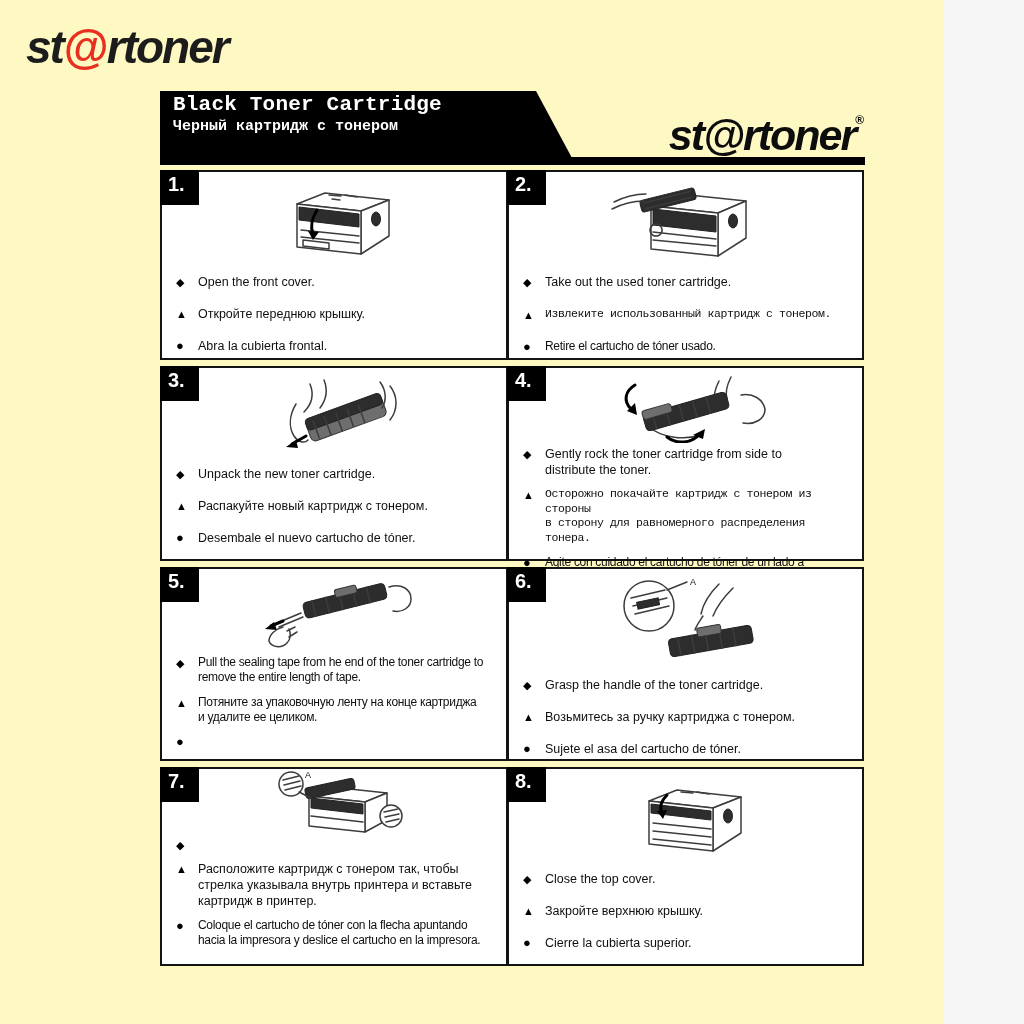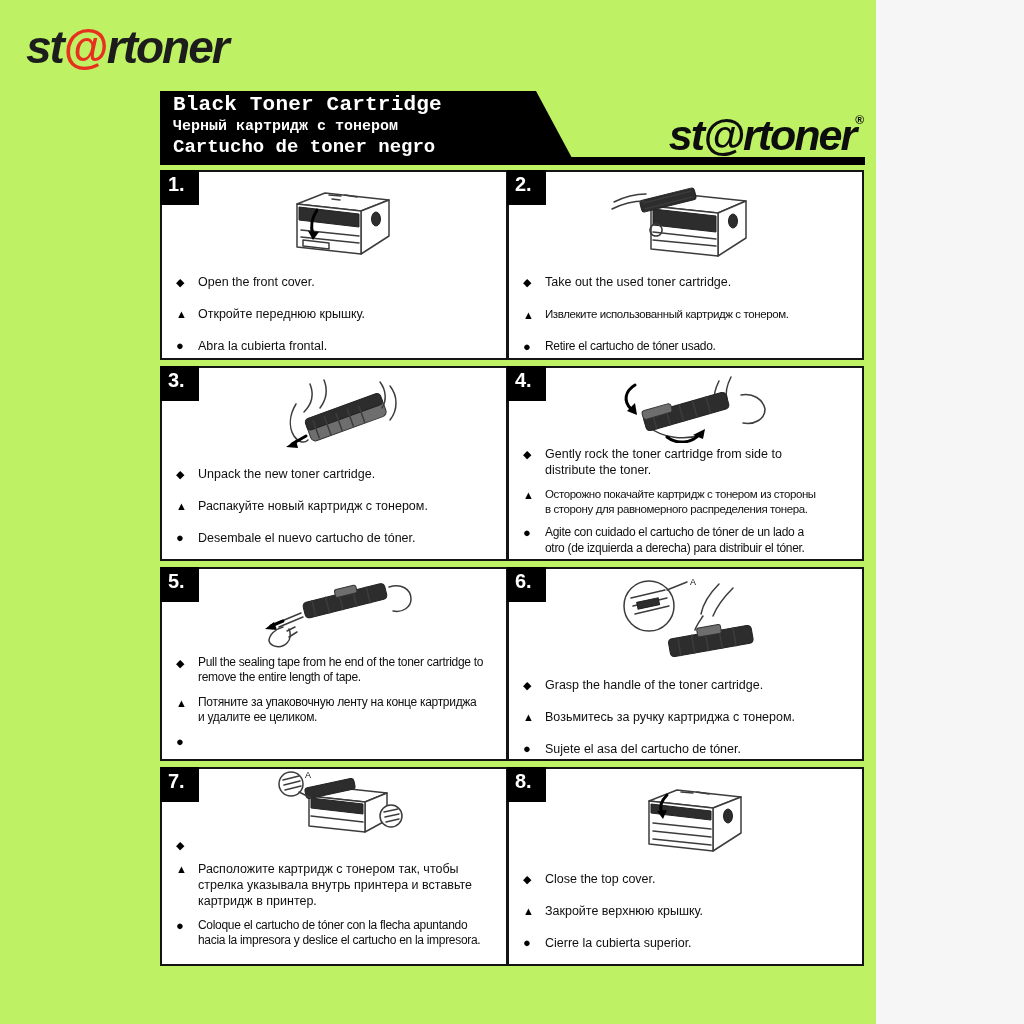--- a/index.html
+++ b/index.html
@@ -1,16 +1,16 @@
 <!DOCTYPE html>
 <html><head>
 <meta charset="utf-8">
 <style>
   html,body{margin:0;padding:0;background:#f6f6f6;}
-  #canvas{position:relative;width:876px;height:1024px;background:#bef264;overflow:hidden;
+  #canvas{position:relative;width:944px;height:1024px;background:#fef9c3;overflow:hidden;
           font-family:"Liberation Sans", sans-serif;color:#111;}
 
   
   .top-logo{position:absolute;left:26px;top:20px;font-size:46px;font-weight:bold;font-style:italic;
             letter-spacing:-2px;color:#1c1c1c;}
   .top-logo .at{color:#e8301e;letter-spacing:-1px;}
 
   
   .banner{position:absolute;left:160px;top:91px;width:412px;height:67px;background:#000;
           clip-path:polygon(0 0, 376px 0, 100% 100%, 0 100%);color:#fff;box-sizing:border-box;
@@ -40,42 +40,41 @@
   .c7 .illus{height:66px;}  .c8 .illus{height:100px;}
 
   .lines{padding:2px 6px 0 14px;}
   .line{display:flex;margin-bottom:16px;}
   .c4 .line,.c5 .line,.c7 .line{margin-bottom:9px;}
   .c2 .line{margin-bottom:17px;}
   .bullet{width:22px;flex:none;font-size:11px;padding-top:2px;color:#000;}
   .bullet.b-es{font-size:13px;padding-top:0;}
   .txt{white-space:pre-line;font-size:12.5px;line-height:1.28;color:#0f0f0f;}
   .txt.tight{font-size:12px;letter-spacing:-0.3px;}
-  .txt.xtight{font-size:11.5px;letter-spacing:-0.4px;}
+  .txt.xtight{font-size:11.5px;letter-spacing:-0.4px;font-family:Liberation Mono, monospace;}
 
   
   svg .ln{stroke:#3c3c3c;stroke-width:1.5;fill:none;stroke-linecap:round;stroke-linejoin:round;}
   svg .body{stroke:#3c3c3c;stroke-width:1.5;fill:#ffffff;stroke-linejoin:round;}
   svg .dark{stroke:#222;stroke-width:1;fill:#2d2d2d;}
   svg .mid{stroke:#333;stroke-width:1;fill:#6e6e6e;}
   svg .arr{stroke:#000;stroke-width:3;fill:none;stroke-linecap:round;}
   svg .head{fill:#000;stroke:none;}
   svg .cap{font-family:"Liberation Sans",sans-serif;font-size:9px;fill:#111;}
 </style>
 </head>
 <body>
 
 <div id="canvas">
 
   <div class="top-logo"><span>st</span><span class="at">@</span><span>rtoner</span></div>
 
   <div class="banner">
     <div class="t1">Black Toner Cartridge</div>
     <div class="t2">Черный картридж с тонером</div>
-    <div class="t3">Cartucho de toner negro</div>
   </div>
   <div class="header-bar"></div>
 
   <div class="brand"><span>st</span><span>@</span><span>rtoner</span><span class="reg">®</span></div>
 
   <div class="grid">
 
     <div class="row r1">
 
       <div class="cell left c1">

